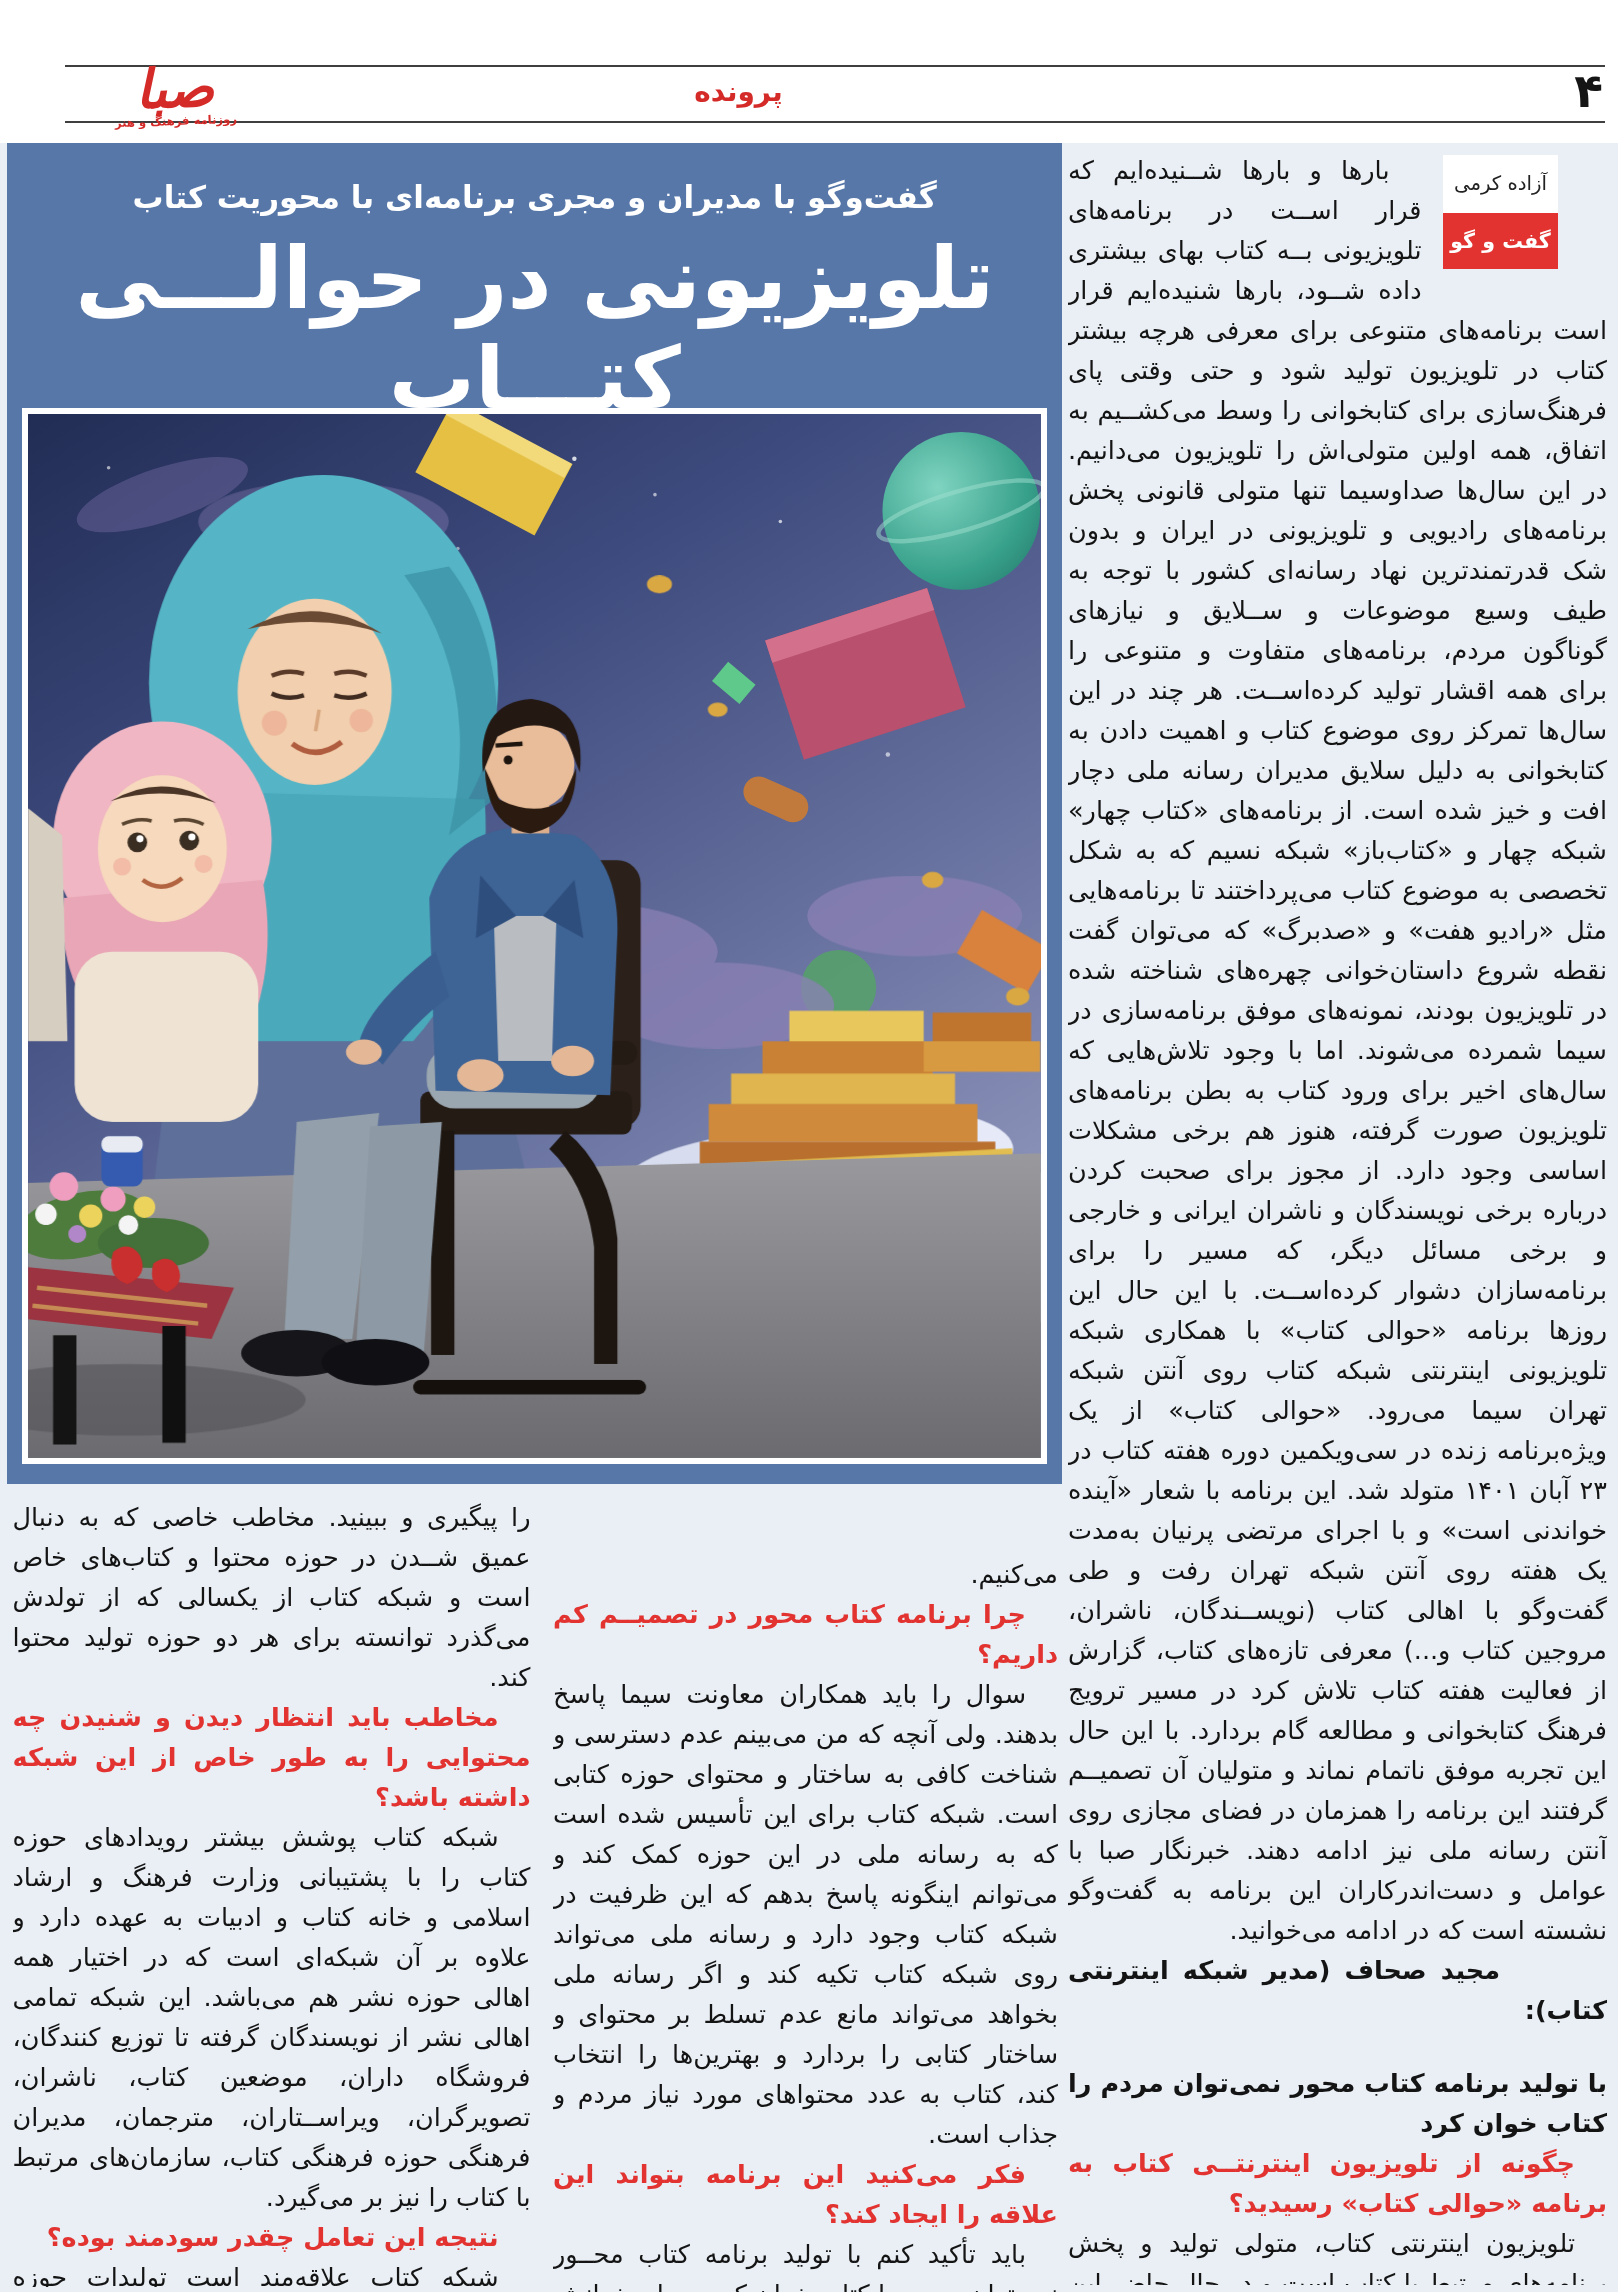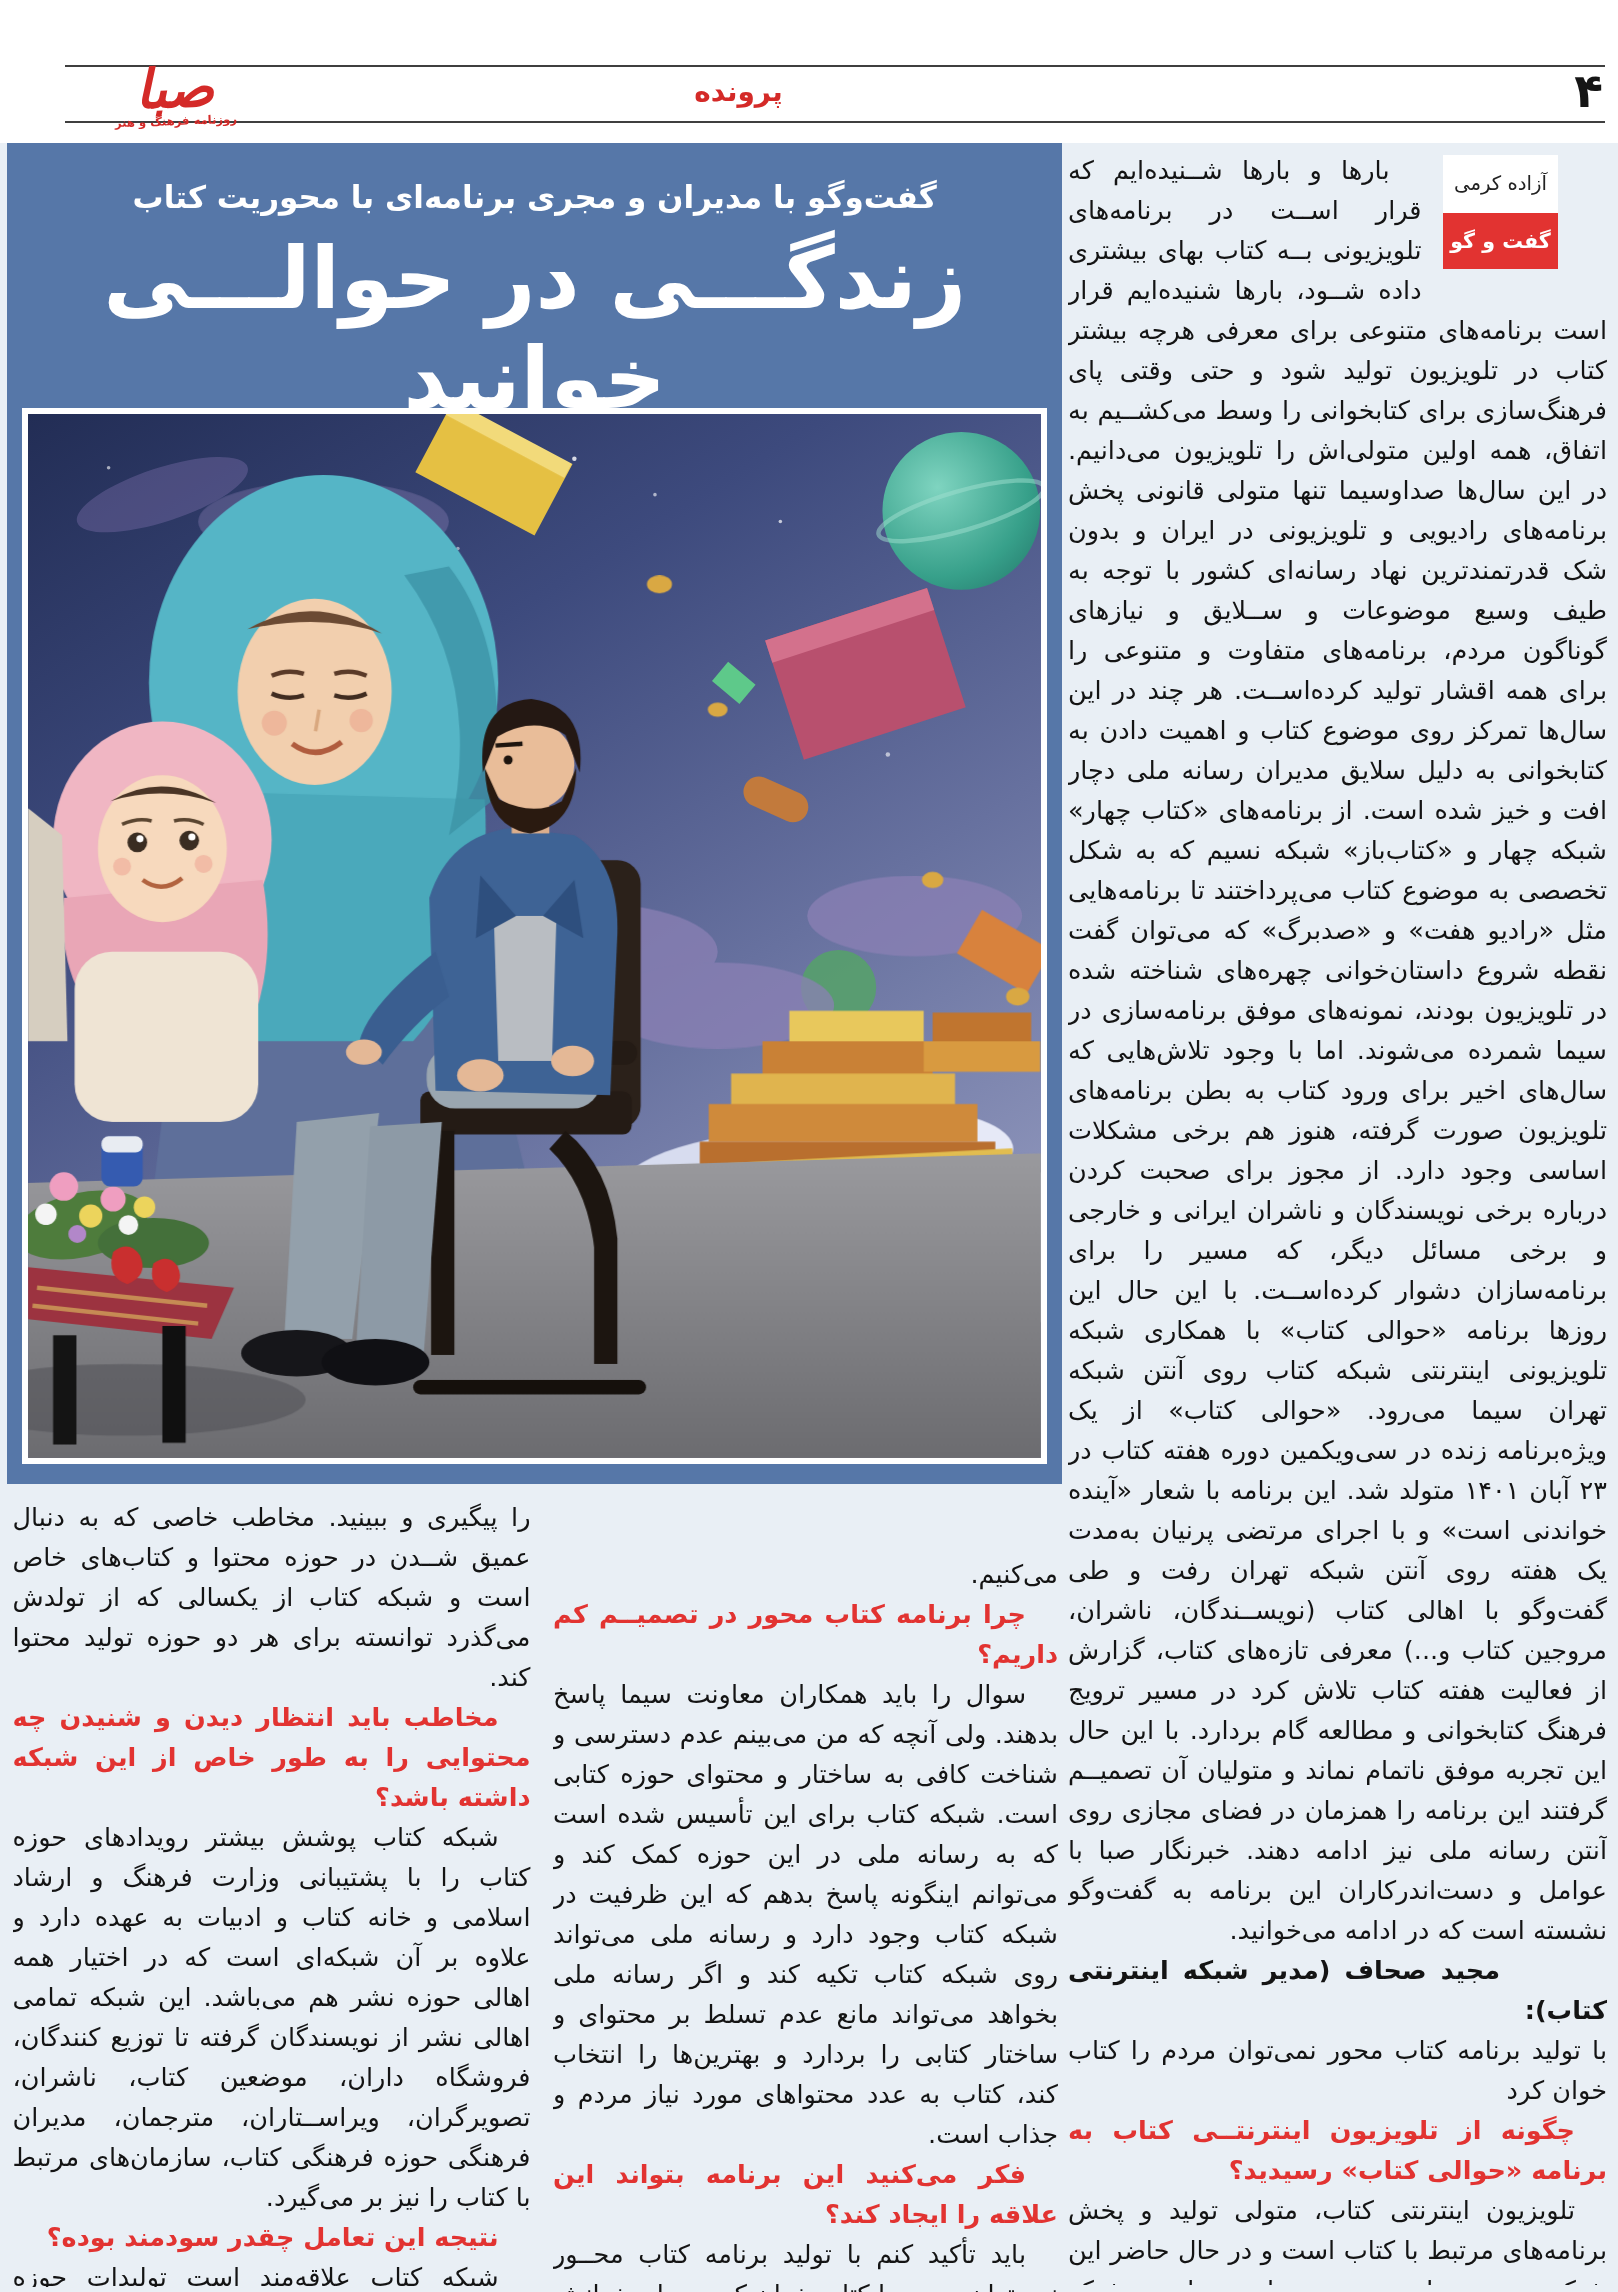--- a/index.html
+++ b/index.html
@@ -21,21 +21,21 @@
   .photo-frame{position:absolute;left:15px;top:265px;width:1013px;height:1044px;border:6.3px solid #ffffff;background:#3a4266;}
   .photo-frame svg{display:block;width:100%;height:100%;}
   .col{position:absolute;font-size:25.5px;line-height:40px;color:#141414;text-align:justify;overflow:hidden;}
   .col-right{left:1068px;top:150px;width:539px;height:2135px;}
   .col-middle{left:553px;top:1554px;width:505px;height:790px;}
   .col-left{left:12.5px;top:1497px;width:518px;height:790px;}
   .blk{text-indent:32px;}
   .blk.pc{text-indent:0;}
   .blk.q{color:#e23331;font-weight:bold;}
   .blk.lead{font-weight:bold;text-indent:107px;}
-  .blk.sub{font-weight:normal;text-indent:0;}
+  .blk.sub{font-weight:bold;text-indent:0;margin-top:33px;}
   .byline{float:right;width:115px;margin:5.4px 49px 9px 21.5px;text-align:center;}
   .byline-author{background:#ffffff;font-size:19.7px;padding:9px 1.8px;color:#222222;}
   .byline-badge{background:#e23331;color:#ffffff;font-size:20.6px;font-weight:bold;padding:8px 1.8px;}
 </style>
 </head>
 <body>
 
 <div class="page">
 
   <div class="rule rule-top"></div>
@@ -44,21 +44,21 @@
     <div class="logo-name">صبا</div>
     <div class="logo-tag">روزنامه فرهنگ و هنر</div>
   </div>
   <div class="section-label">پرونده</div>
   <div class="page-number">۴</div>
 
   <div class="paper"></div>
 
   <div class="feature">
     <div class="kicker">گفت‌وگو با مدیران و مجری برنامه‌ای با محوریت کتاب</div>
-    <div class="headline">زندگـــی در حوالـــی خوانید</div>
+    <div class="headline">تلویزیونی در حوالـــی کتـــاب</div>
     <div class="photo-frame">
       <svg viewBox="0 0 1131 1165" preserveAspectRatio="none" role="img">
         <defs>
           <linearGradient id="sky" x1="0" y1="0" x2="0.6" y2="1">
             <stop offset="0" stop-color="#222d55"></stop>
               <stop offset="0.35" stop-color="#3d4a7d"></stop>
             <stop offset="0.7" stop-color="#67719f"></stop>
               <stop offset="1" stop-color="#8d94ba"></stop>
           </linearGradient>
           <radialGradient id="planet" cx="0.35" cy="0.35" r="0.95">

